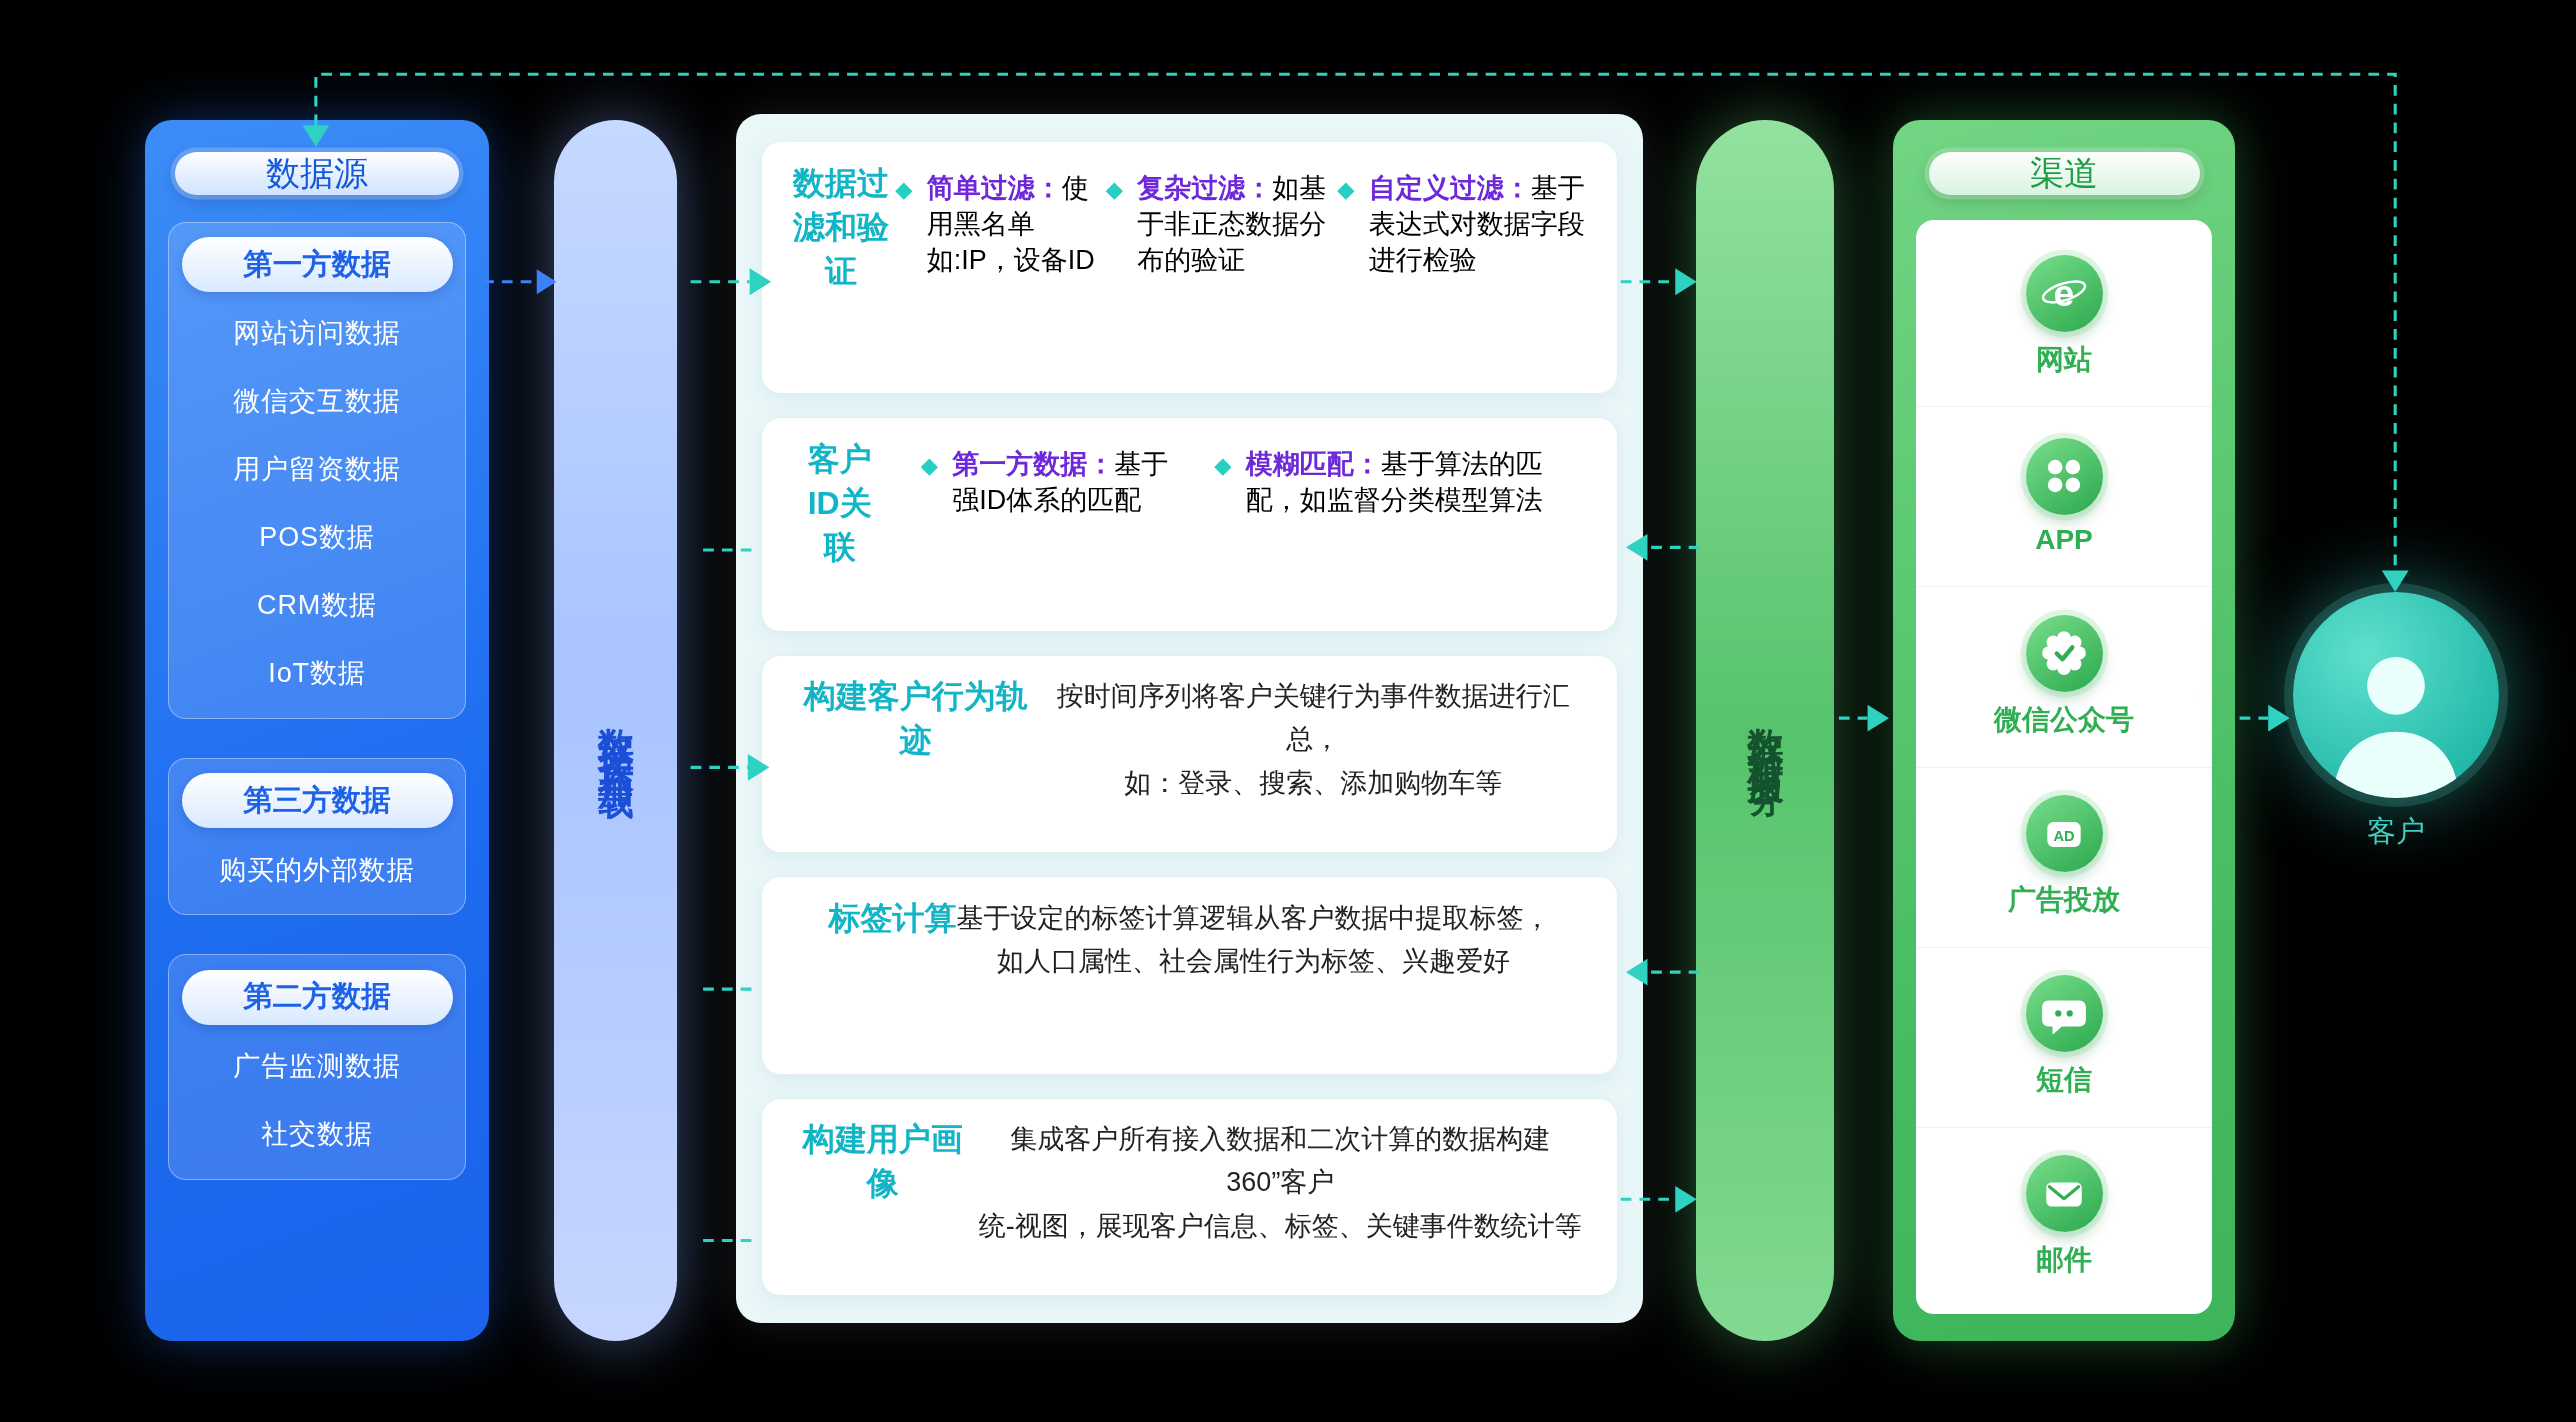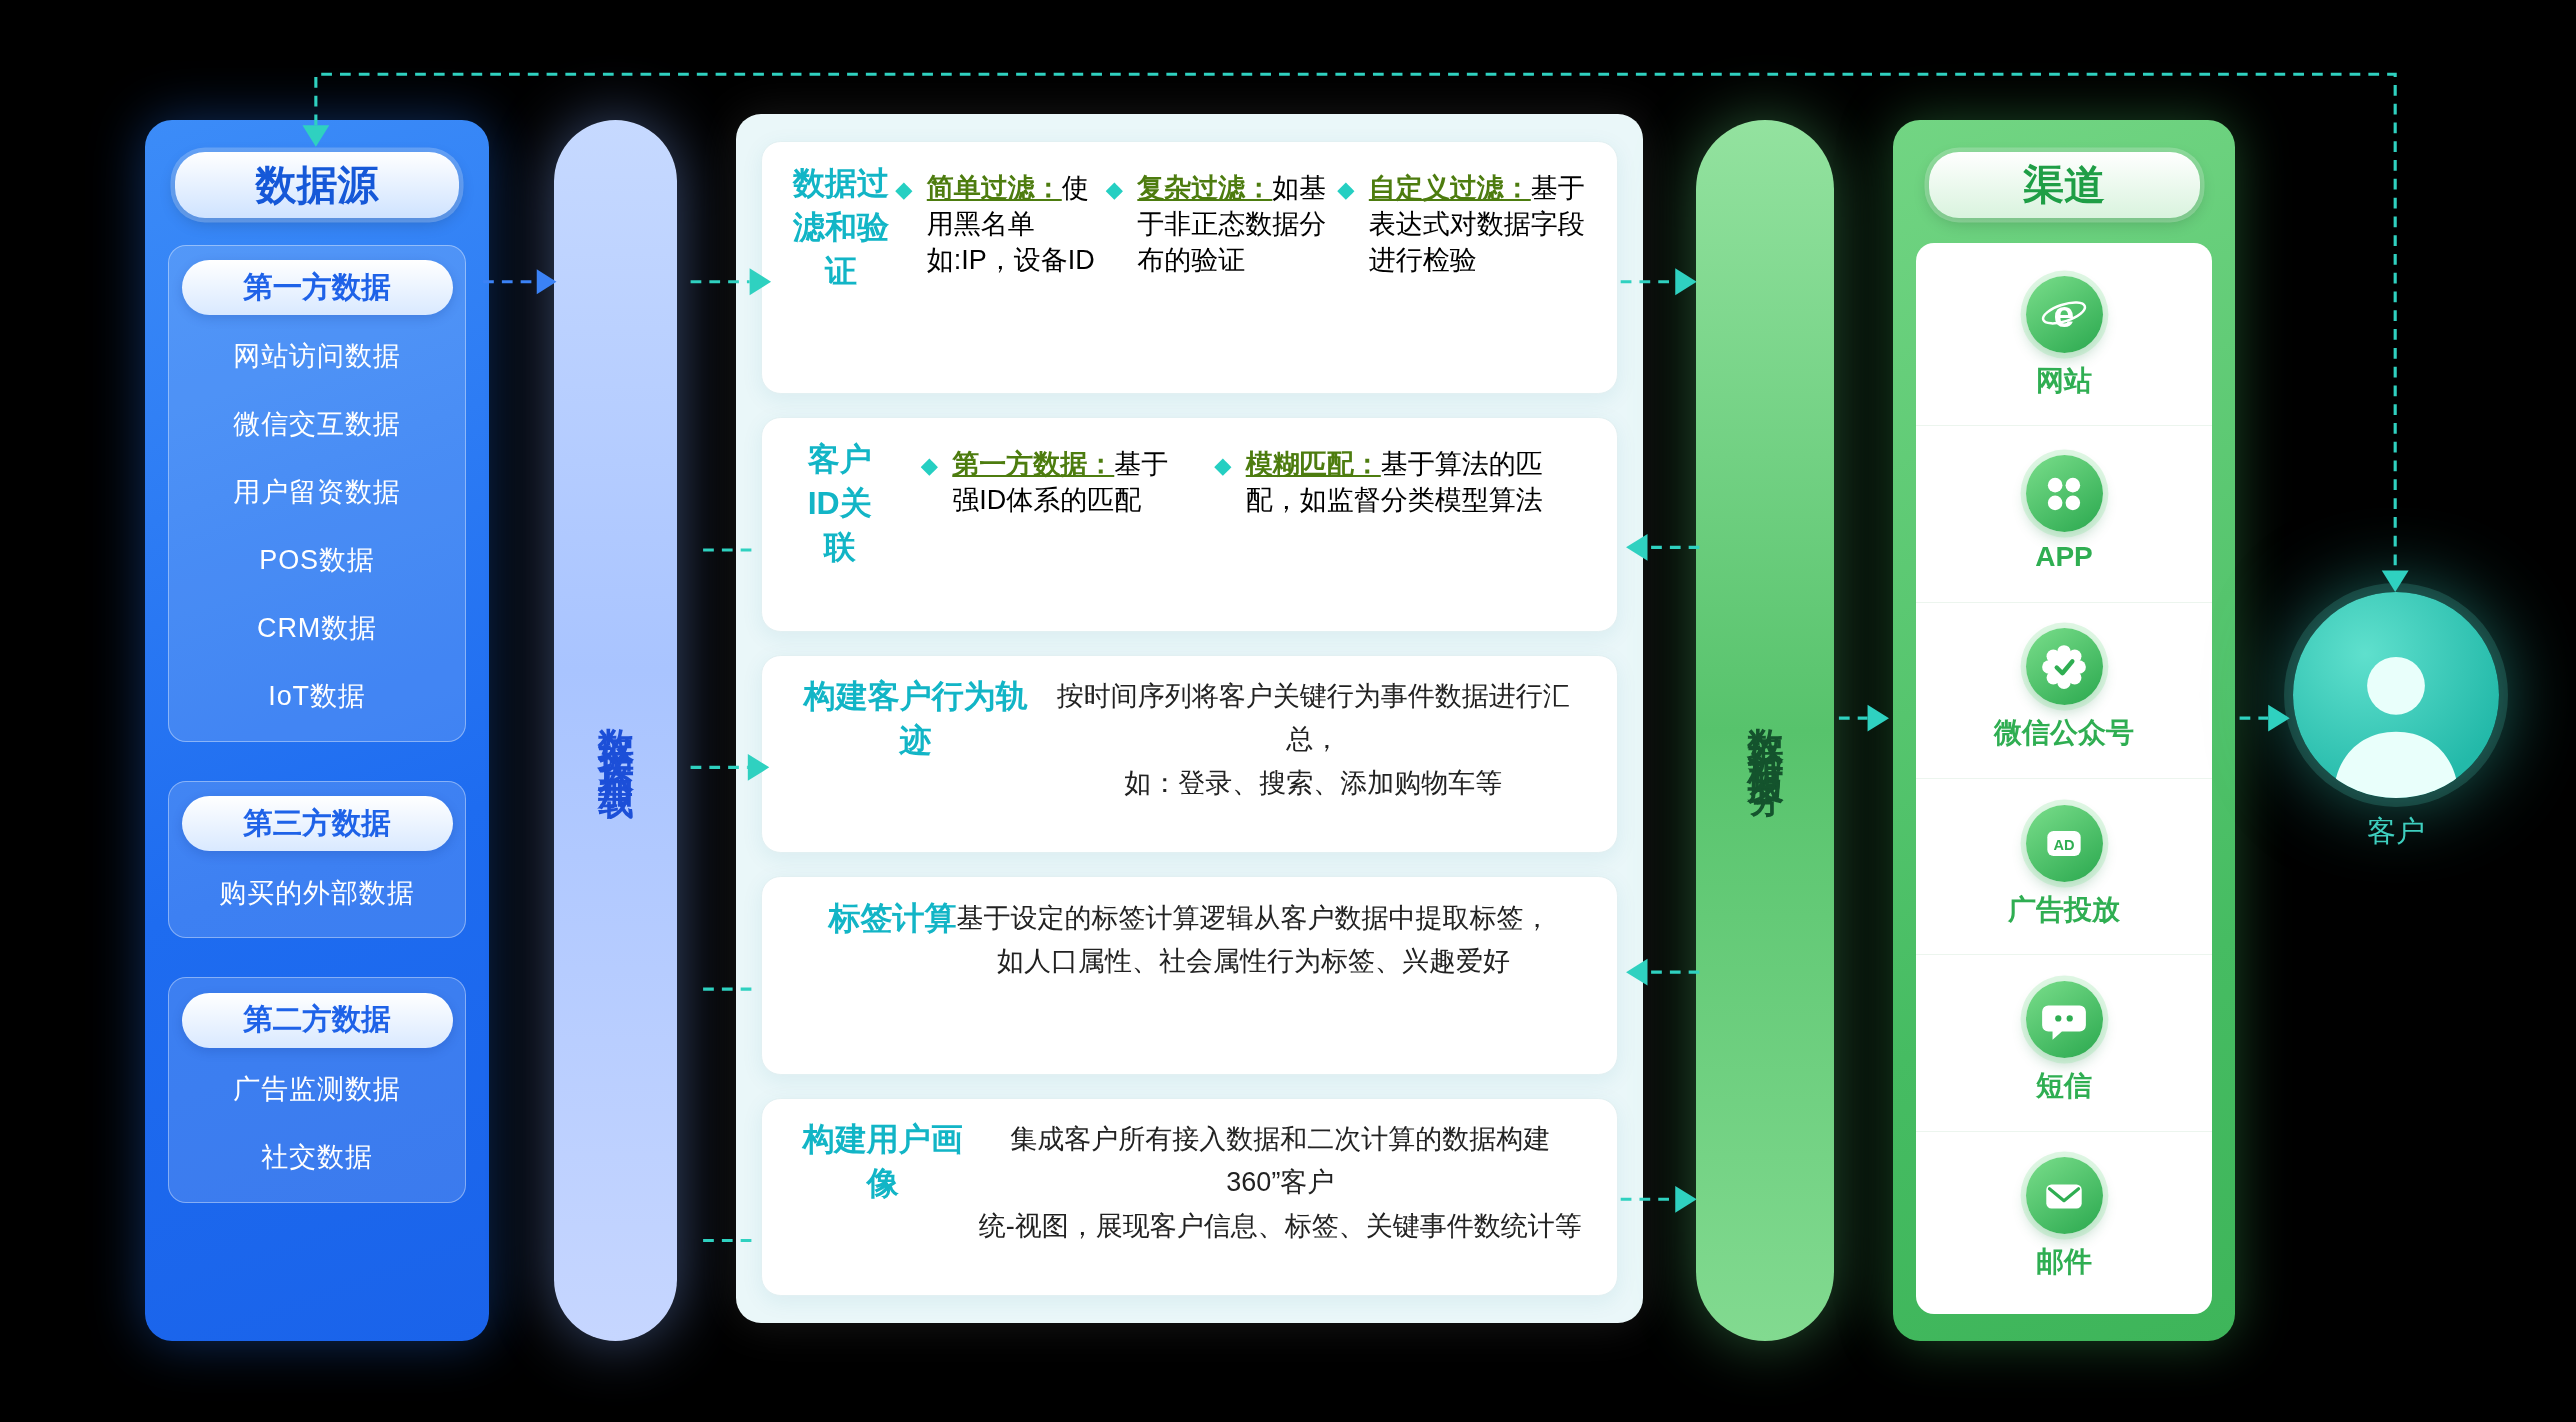--- a/index.html
+++ b/index.html
@@ -5,22 +5,22 @@
   * { margin:0; padding:0; box-sizing:border-box; }
   html,body { width:2576px; height:1422px; background:#000; font-family:"Liberation Sans","DejaVu Sans",sans-serif; }
   .stage { position:relative; width:2576px; height:1422px; background:#000; overflow:hidden; }
 
   .connectors { position:absolute; inset:0; z-index:5; pointer-events:none; }
 
   
   .source-col { position:absolute; left:145px; top:120px; width:344px; height:1221px; z-index:2;
     border-radius:27px; background:linear-gradient(160deg,#3c8cf8 0%,#1e6cf0 60%,#1a63ea 100%);
     box-shadow:0 0 54px rgba(40,120,250,.38); padding:32px 23px 0; }
-  .panel-pill { height:66px; border-radius:30px; display:flex; align-items:center; justify-content:center;
-    font-size:41px; font-weight:bold; }
+  .panel-pill { height:43px; border-radius:30px; display:flex; align-items:center; justify-content:center;
+    font-size:34px; font-weight:normal; }
   .source-title { background:linear-gradient(180deg,#ffffff,#cfe3ff); color:#1558d8; margin:0 7.2px 27px;
     box-shadow:0 0 0 4.5px rgba(255,255,255,.22), 0 5.4px 16px rgba(0,0,0,.18); }
   .source-group { background:rgba(255,255,255,.14); border:1.8px solid rgba(255,255,255,.38);
     border-radius:18px; padding:14.3px 12.5px 10.7px; margin-bottom:39px; }
   .group-title { height:55px; border-radius:28px; background:linear-gradient(180deg,#ffffff,#d9e9ff);
     color:#1e62e8; font-size:29.5px; font-weight:bold; display:flex; align-items:center; justify-content:center;
     margin-bottom:7.2px; box-shadow:0 3.6px 10.7px rgba(10,40,120,.18); }
   .group-item { height:68px; display:flex; align-items:center; justify-content:center;
     color:#ffffff; font-size:27px; font-weight:500; letter-spacing:0.9px; }
 
@@ -42,21 +42,21 @@
     background:#eaf7f9; border-radius:25px; padding:27px 25px; display:flex; flex-direction:column; gap:23px;
     box-shadow:0 0 45px rgba(255,255,255,.10); }
   .pcard { background:#ffffff; border-radius:19.7px; border:1.8px solid #e2f0f2;
     box-shadow:0 5.4px 21.5px rgba(30,120,140,.08); padding:19.7px 30px; flex:1;
     display:flex; justify-content:center; }
   .pcard-lg { flex:1.35; }
   .pcard-md { flex:1.1;gap:28px; }
   .pcard-title { text-align:center; color:#12b5c6; font-size:32px; font-weight:bold; margin-bottom:12.5px; }
   .bullet { display:flex; align-items:baseline; gap:14.3px; margin:8px 0; font-size:27px; padding-left:5.4px; }
   .diamond { color:#25cfc2; font-size:22.4px; }
-  .bullet-label { font-weight:bold; color:#4d7c0f;text-decoration:underline; }
+  .bullet-label { font-weight:bold; color:#6d28d9; }
   .bullet-text { color:#000000; }
   .pcard-body { text-align:center; white-space:pre-line; color:#222; font-size:27px; line-height:1.6; }
 
   
   .channel-col { position:absolute; left:1893px; top:120px; width:342px; height:1221px; z-index:2;
     border-radius:27px; background:linear-gradient(160deg,#72d583 0%,#46bc62 70%,#3eb55a 100%);
     box-shadow:0 0 54px rgba(70,190,100,.38); padding:32px 23px 27px; display:flex; flex-direction:column; }
   .channel-title { background:linear-gradient(180deg,#ffffff,#d9f3de); color:#1f9e46; margin:0 12.5px 25px;
     box-shadow:0 0 0 4.5px rgba(255,255,255,.22), 0 5.4px 16px rgba(0,0,0,.18); }
   .channel-card { background:#ffffff; border-radius:18px; flex:1; display:flex; flex-direction:column; padding:7.2px 0; }

